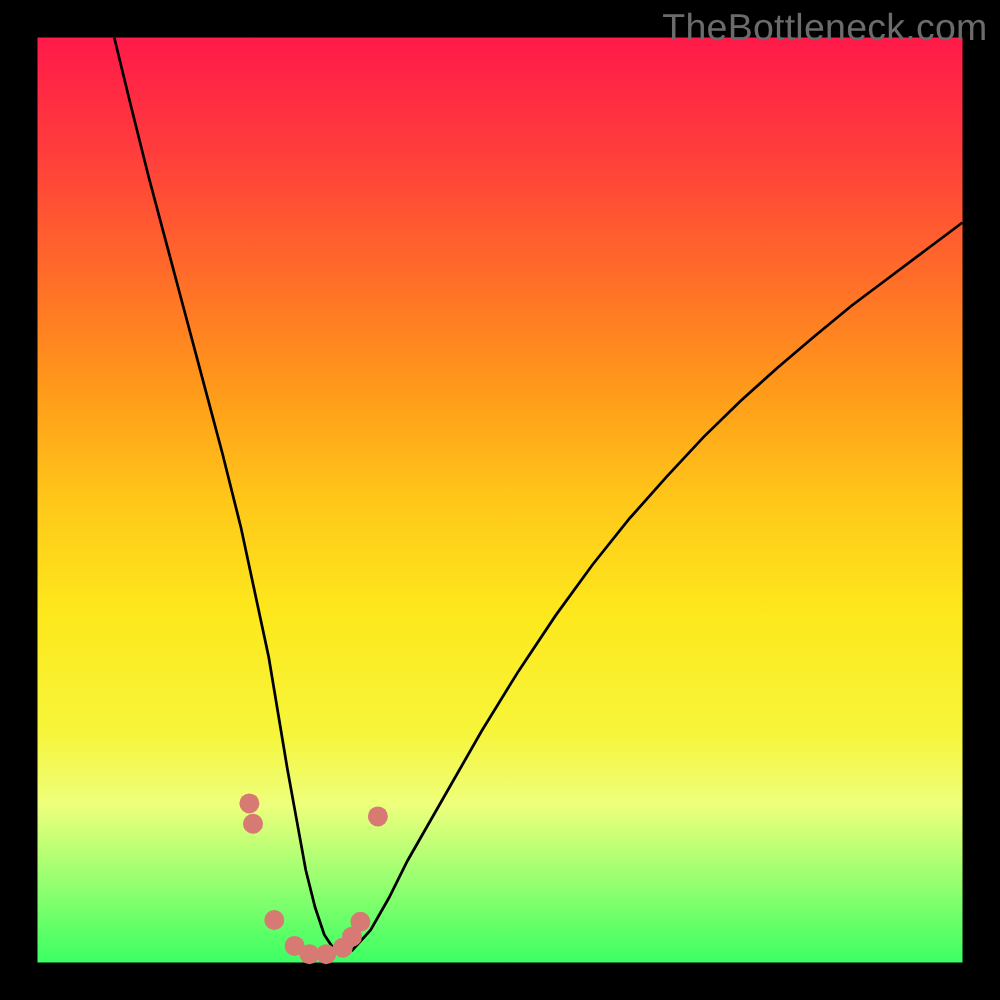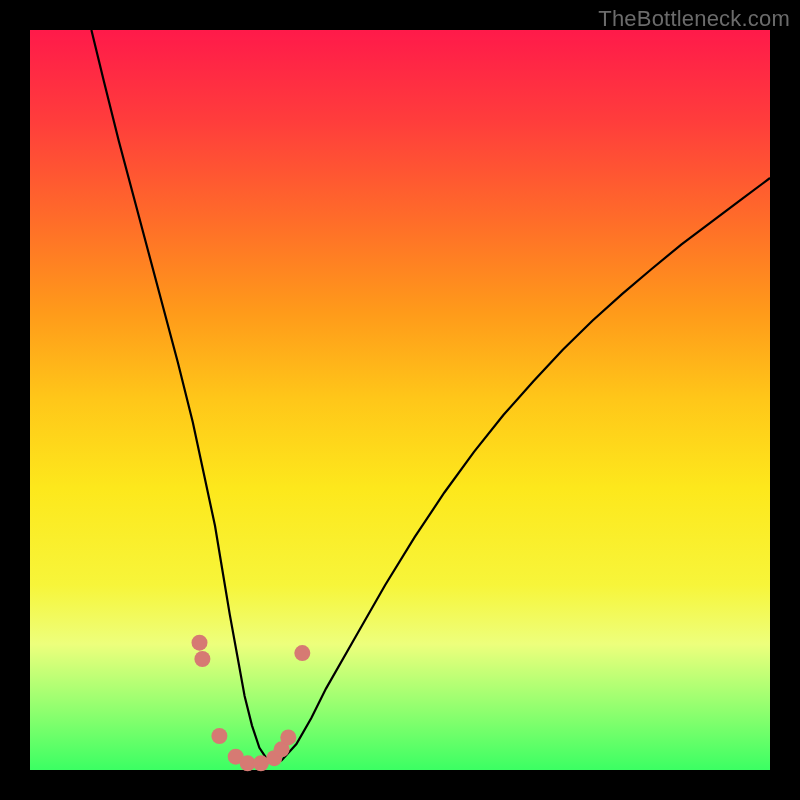--- a/index.html
+++ b/index.html
@@ -16,21 +16,21 @@
       #ffc719 50%,
       #fde81c 62%,
       #f7f53a 75%,
       #edff7c 83%,
       #3bff63 100%);
   }
   .watermark {
     position: absolute;
     top: 6px; right: 10px;
     color: #6b6b6b;
-    font-size: 22px;
+    font-size: 30px;
     letter-spacing: 0.2px;
     margin-left: 24px;
   }
   svg.curve { position: absolute; top: 30px; left: 30px; width: 740px; height: 740px; overflow: visible; }
   .curve-path { fill: none; stroke: #000; stroke-width: 2.2; }
   .dot { fill: #d67a73; }
 </style>
 </head>
 <body>
 

